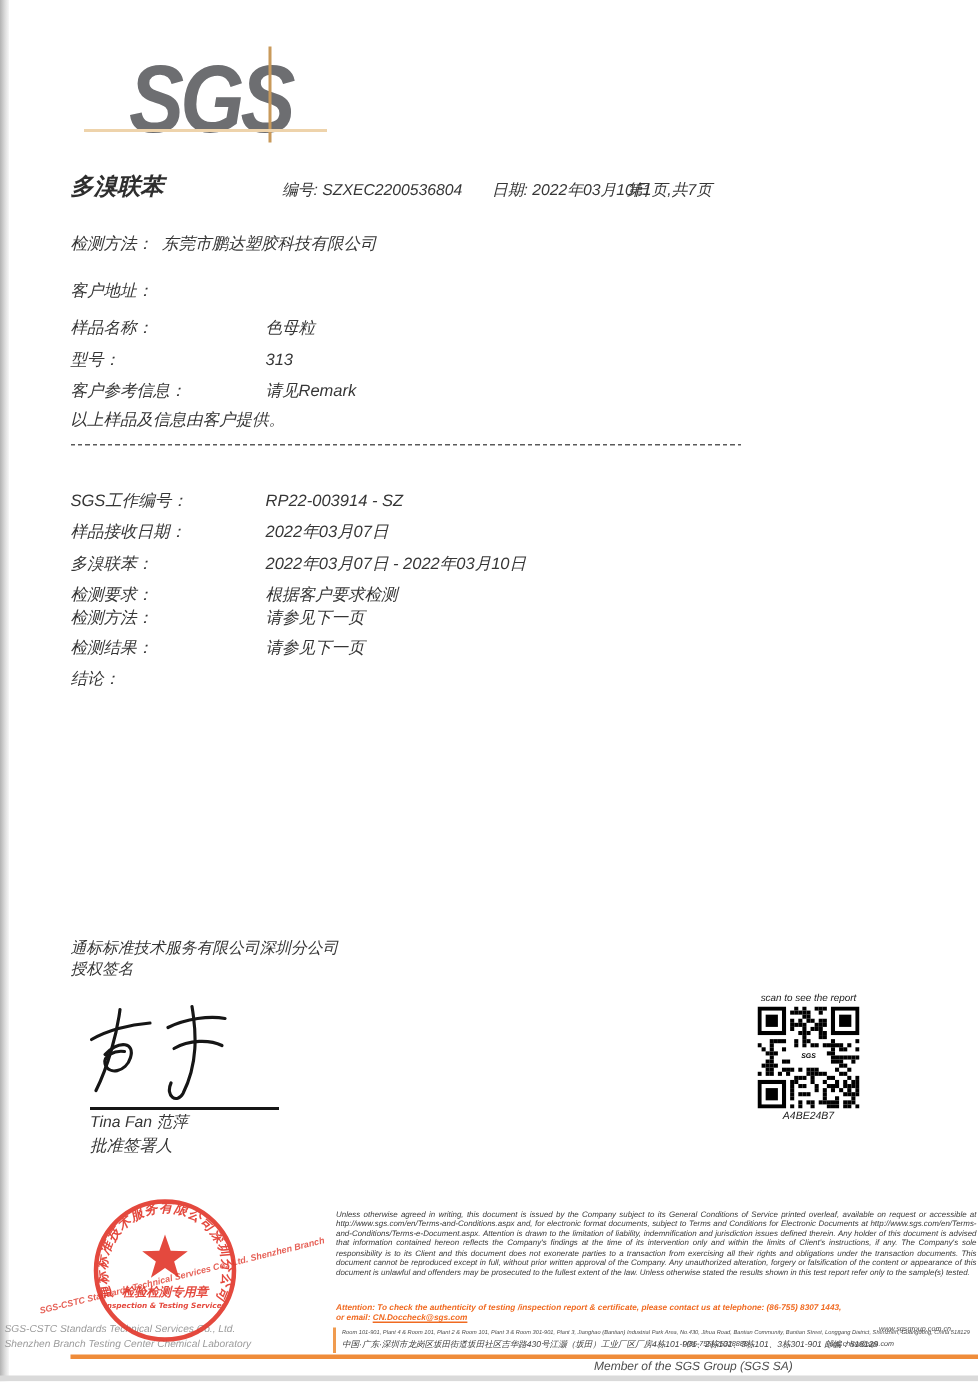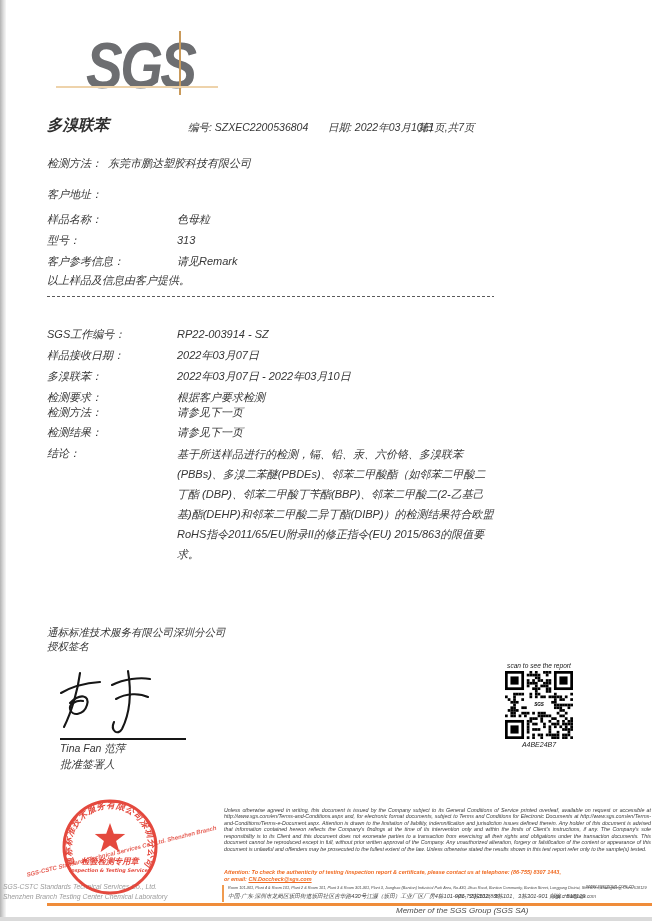--- a/index.html
+++ b/index.html
@@ -82,21 +82,20 @@
   <div class="t" style="left:47px;top:370px">多溴联苯：</div>
   <div class="t" style="left:177px;top:370px">2022年03月07日 - 2022年03月10日</div>
   <div class="t" style="left:47px;top:391px">检测要求：</div>
   <div class="t" style="left:177px;top:391px">根据客户要求检测</div>
   <div class="t" style="left:47px;top:406px">检测方法：</div>
   <div class="t" style="left:177px;top:406px">请参见下一页</div>
   <div class="t" style="left:47px;top:426px">检测结果：</div>
   <div class="t" style="left:177px;top:426px">请参见下一页</div>
 
   <div class="t" style="left:47px;top:447px">结论：</div>
-  <div class="para" style="left:177px;top:444px;width:318px">基于所送样品进行的检测，镉、铅、汞、六价铬、多溴联苯(PBBs)、多溴二苯醚(PBDEs)、邻苯二甲酸酯（如邻苯二甲酸二丁酯 (DBP)、邻苯二甲酸丁苄酯(BBP)、邻苯二甲酸二(2-乙基己基)酯(DEHP)和邻苯二甲酸二异丁酯(DIBP)）的检测结果符合欧盟RoHS指令2011/65/EU附录II的修正指令(EU) 2015/863的限值要求。</div>
 
   <div class="t" style="left:47px;top:626px;font-size:10.5px">通标标准技术服务有限公司深圳分公司</div>
   <div class="t" style="left:47px;top:640px;font-size:10.5px">授权签名</div>
 
   <svg style="position:absolute;left:55px;top:666px" width="145" height="74" viewBox="0 0 145 74">
     <g fill="none" stroke="#161616" stroke-width="2.1" stroke-linecap="round">
       <path d="M6,27 C16,21 31,17 45,16"></path>
       <path d="M25,7 C23,23 17,45 9,61"></path>
       <path d="M15,37 C25,27 35,29 32,39 C29,49 17,51 15,43 C14,38 21,34 28,35"></path>
       <path d="M57,19 C69,13 85,11 95,13"></path>

